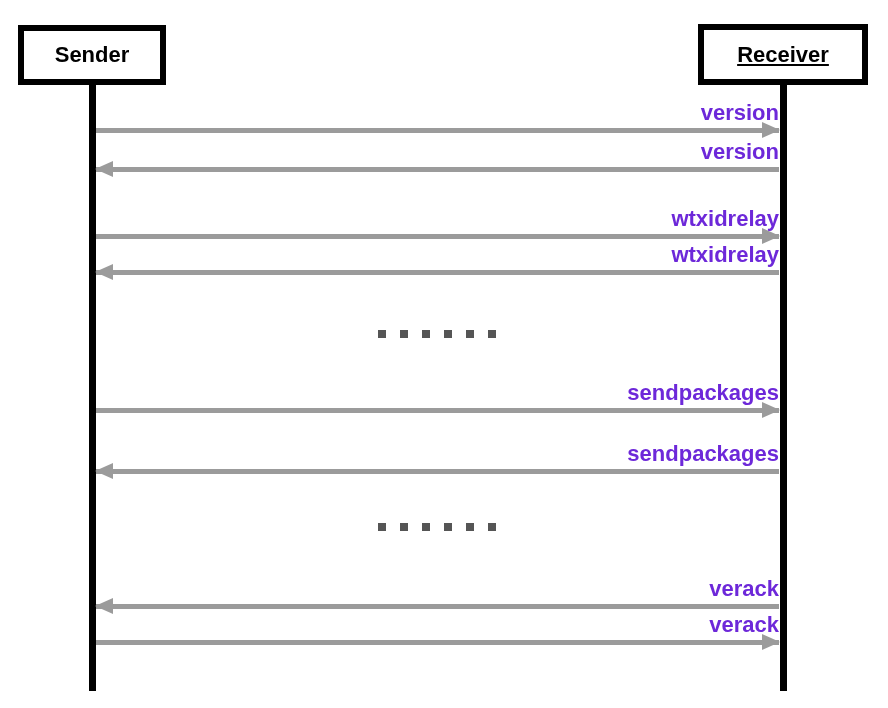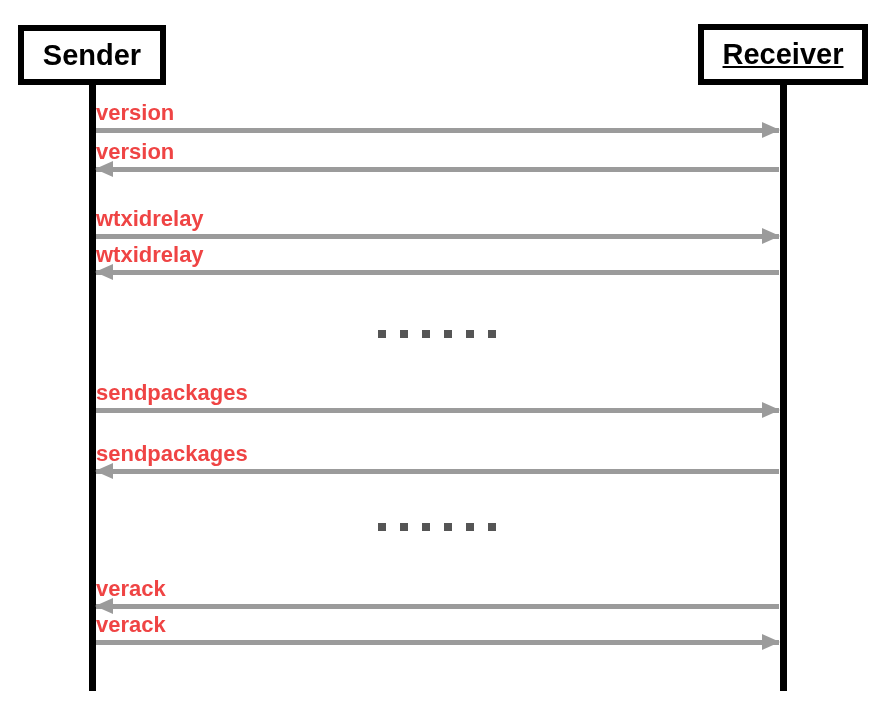--- a/index.html
+++ b/index.html
@@ -23,21 +23,21 @@
     box-sizing: border-box;
     background: #ffffff;
     border: 6px solid #000000;
     display: flex;
     align-items: center;
     justify-content: center;
   }
   .actor-label {
     font-family: "Liberation Sans", sans-serif;
     font-weight: bold;
-    font-size: 29px;
+    font-size: 22px;
     color: #000000;
     letter-spacing: 0px;
     white-space: nowrap;
   }
   #actor-sender-box { left: 18px; top: 25px; width: 148px; height: 60px; }
   #actor-receiver-box { left: 698px; top: 24px; width: 170px; height: 61px; text-decoration: underline; }
 
   .lifeline {
     position: absolute;
     width: 7px;
@@ -72,25 +72,25 @@
   }
   .msg-head.left {
     left: -1px;
     border-right: 18px solid #9b9b9b;
   }
   .msg-label {
     position: absolute;
     left: 0;
     right: 0;
     bottom: 4px;
-    text-align: left;
+    text-align: right;
     font-family: "Liberation Sans", sans-serif;
     font-weight: bold;
     font-size: 22px;
-    color: #ef4444;
+    color: #6d28d9;
     white-space: nowrap;
     line-height: 1;
   }
   .ellipsis {
     position: absolute;
     display: flex;
     gap: 14px;
     align-items: center;
   }
   .ellipsis .dot {

